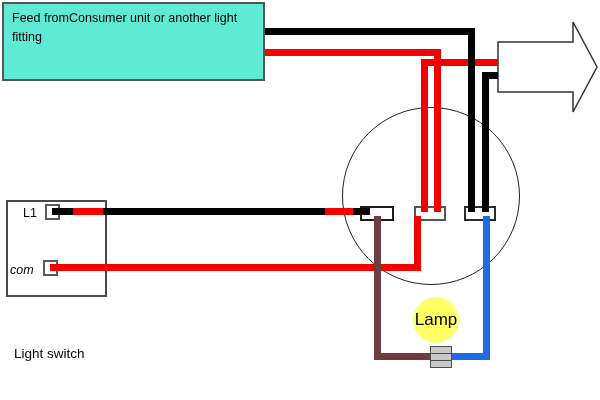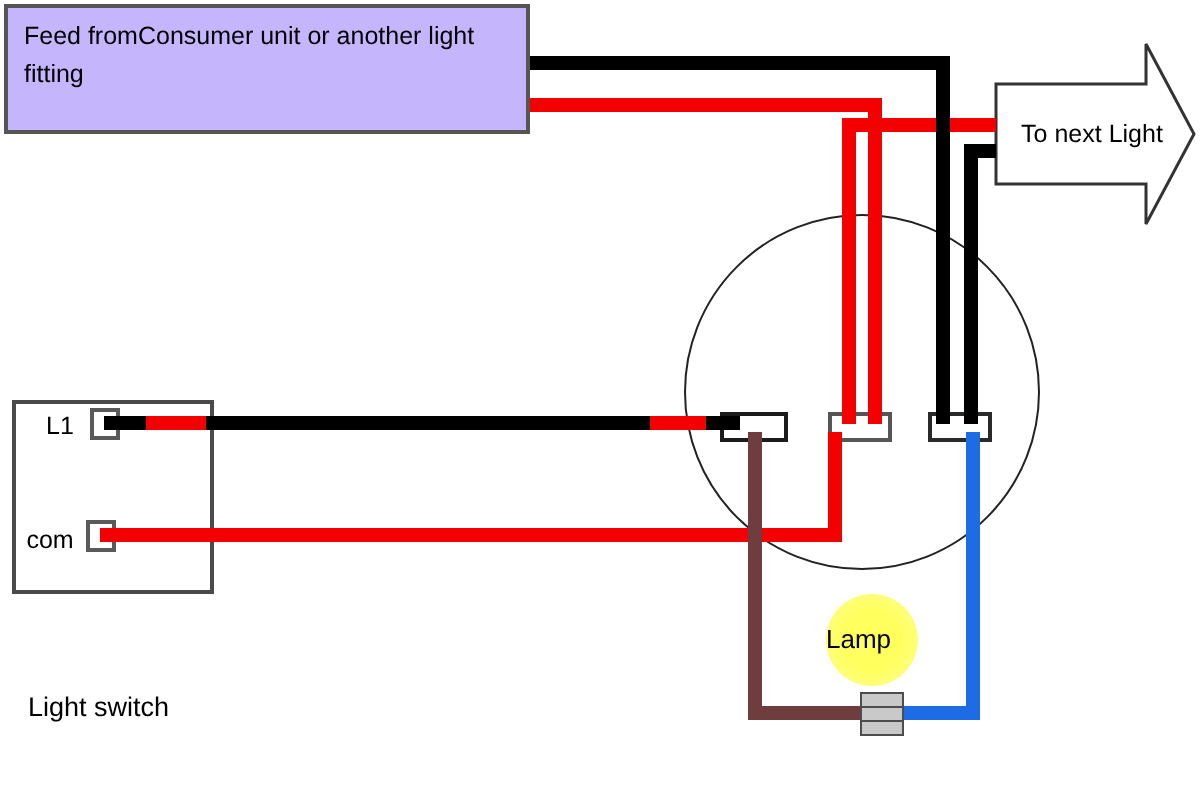--- a/index.html
+++ b/index.html
@@ -19,45 +19,45 @@
   }
   .tblock{
     position:absolute;width:32px;height:15px;background:#fff;border:2px solid #2a2a2a;
     box-sizing:border-box;z-index:2;
   }
   .tblock.left{left:360px;top:206px;width:34px;border-color:#1c1c1c;}
   .tblock.mid{left:414px;top:206px;border-color:#555;}
   .tblock.right{left:464px;top:206px;}
   .wire{z-index:3;}
   .feed-box{
-    position:absolute;left:2px;top:2px;width:263px;height:65px;background:#c4b5fd;
+    position:absolute;left:2px;top:2px;width:263px;height:79px;background:#5eead4;
     border:2px solid #555;box-sizing:border-box;padding:5px 8px;z-index:5;
     font-size:12.5px;line-height:19px;
   }
   .switch-box{
     position:absolute;left:6px;top:200px;width:101px;height:97px;background:#fff;
     border:2px solid #4a4a4a;box-sizing:border-box;z-index:2;
   }
   .term-square{
     position:absolute;width:15px;height:16px;background:#fff;border:2px solid #5a5a5a;
     box-sizing:border-box;z-index:2;
   }
   .term-square.l1{left:45px;top:204px;}
   .term-square.com{left:43px;top:260px;}
   .label{position:absolute;font-size:12.5px;z-index:6;white-space:nowrap;}
   .label.l1{left:18px;top:206px;width:24px;text-align:center;}
-  .label.com{left:10px;top:263px;width:30px;text-align:center;}
+  .label.com{left:10px;top:263px;width:30px;text-align:left;font-style:italic;}
   .label.switch-name{left:14px;top:309px;font-size:13.5px;margin-top:37px;}
   .arrow-wrap{position:absolute;left:497px;top:21px;width:101px;height:92px;z-index:2;}
   .arrow-label{position:absolute;left:500px;top:60px;width:92px;text-align:center;
     font-size:12.5px;z-index:6;white-space:nowrap;}
   .lamp-circle{
     position:absolute;left:413px;top:297px;width:46px;height:46px;border-radius:50%;
     background:radial-gradient(circle, var(--lamp-fill) 45%, #ffff96 100%);
-    z-index:4;text-align:left;line-height:46px;font-size:13px;
+    z-index:4;text-align:center;line-height:46px;font-size:17px;
   }
   .lamp-base{position:absolute;left:430px;top:346px;width:22px;height:22px;z-index:4;}
   .lamp-base .seg{
     width:22px;height:8px;margin-top:-1px;background:#c9c9c9;border:1px solid #4d4d4d;
     box-sizing:border-box;
   }
   .lamp-base .seg:first-child{margin-top:0;}
 </style>
 </head>
 <body>
@@ -96,21 +96,20 @@
 
   <div class="feed-box">
     <span>Feed fromConsumer unit or another light fitting</span>
   </div>
 
   <div class="arrow-wrap">
     <svg width="101" height="92" viewBox="0 0 101 92">
       <polygon points="1,21 76,21 76,1 100,46 76,91 76,71 1,71" fill="#ffffff" stroke="#333333" stroke-width="1.5"></polygon>
     </svg>
   </div>
-  <div class="arrow-label">To next Light</div>
 
   <div class="switch-box"></div>
   <div class="term-square l1"></div>
   <div class="term-square com"></div>
   <div class="label l1">L1</div>
   <div class="label com">com</div>
   <div class="label switch-name">Light switch</div>
 
   <div class="lamp-circle">
     <span>Lamp</span>

